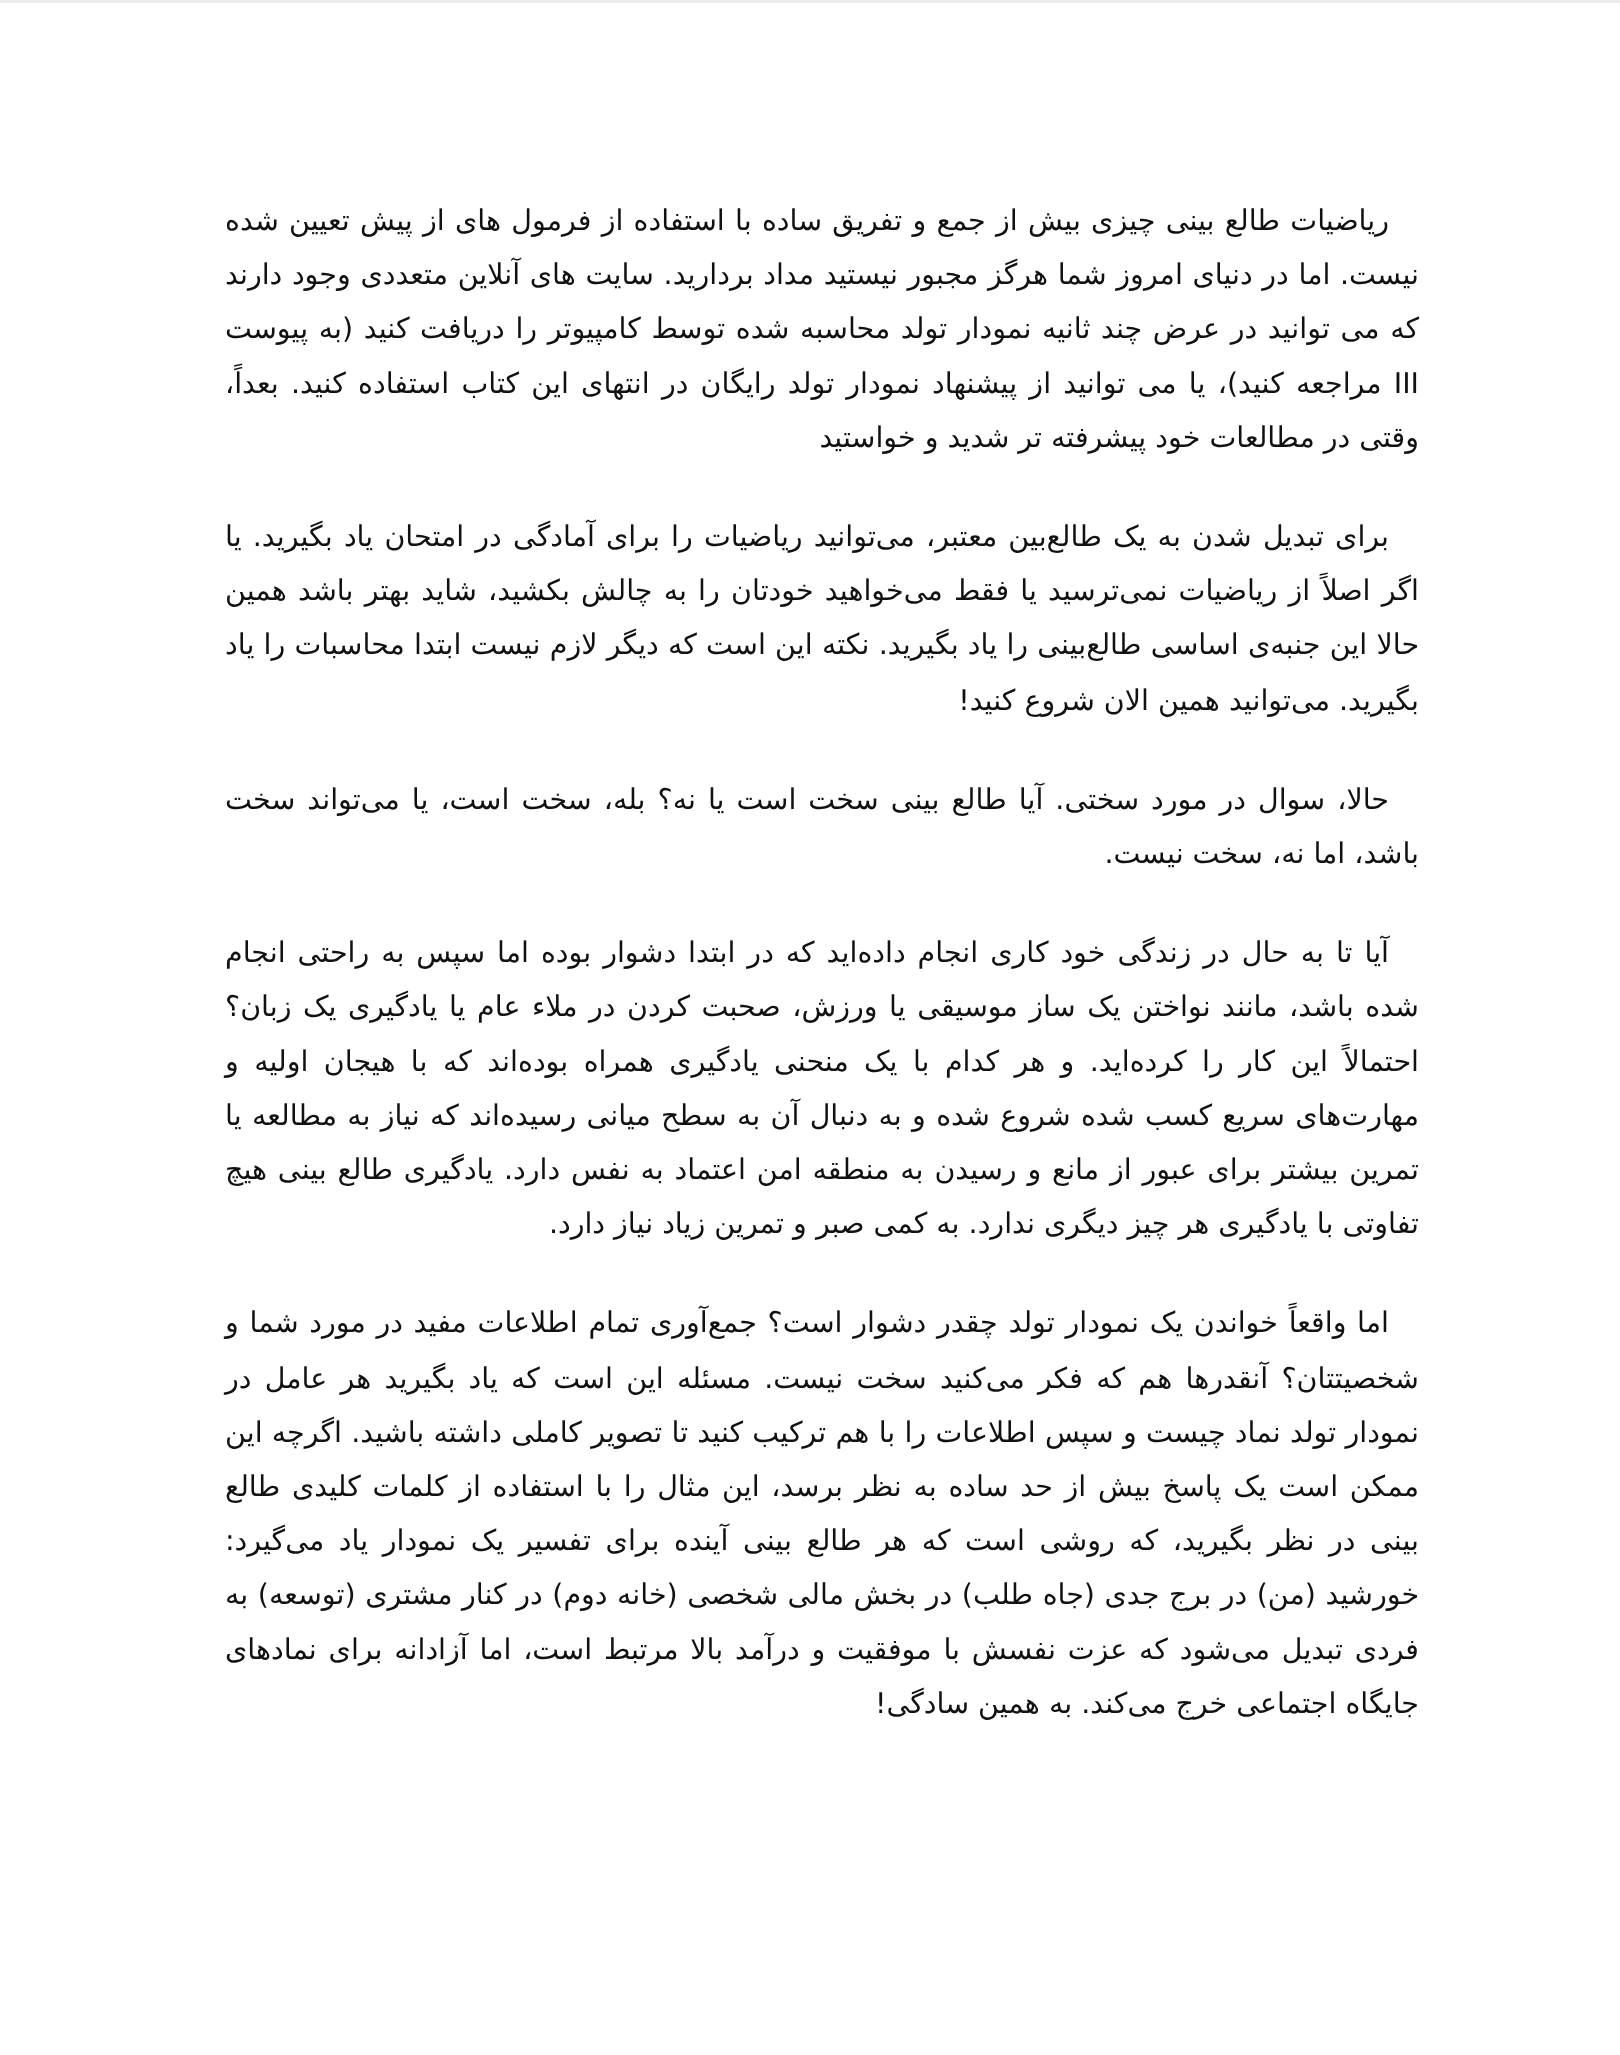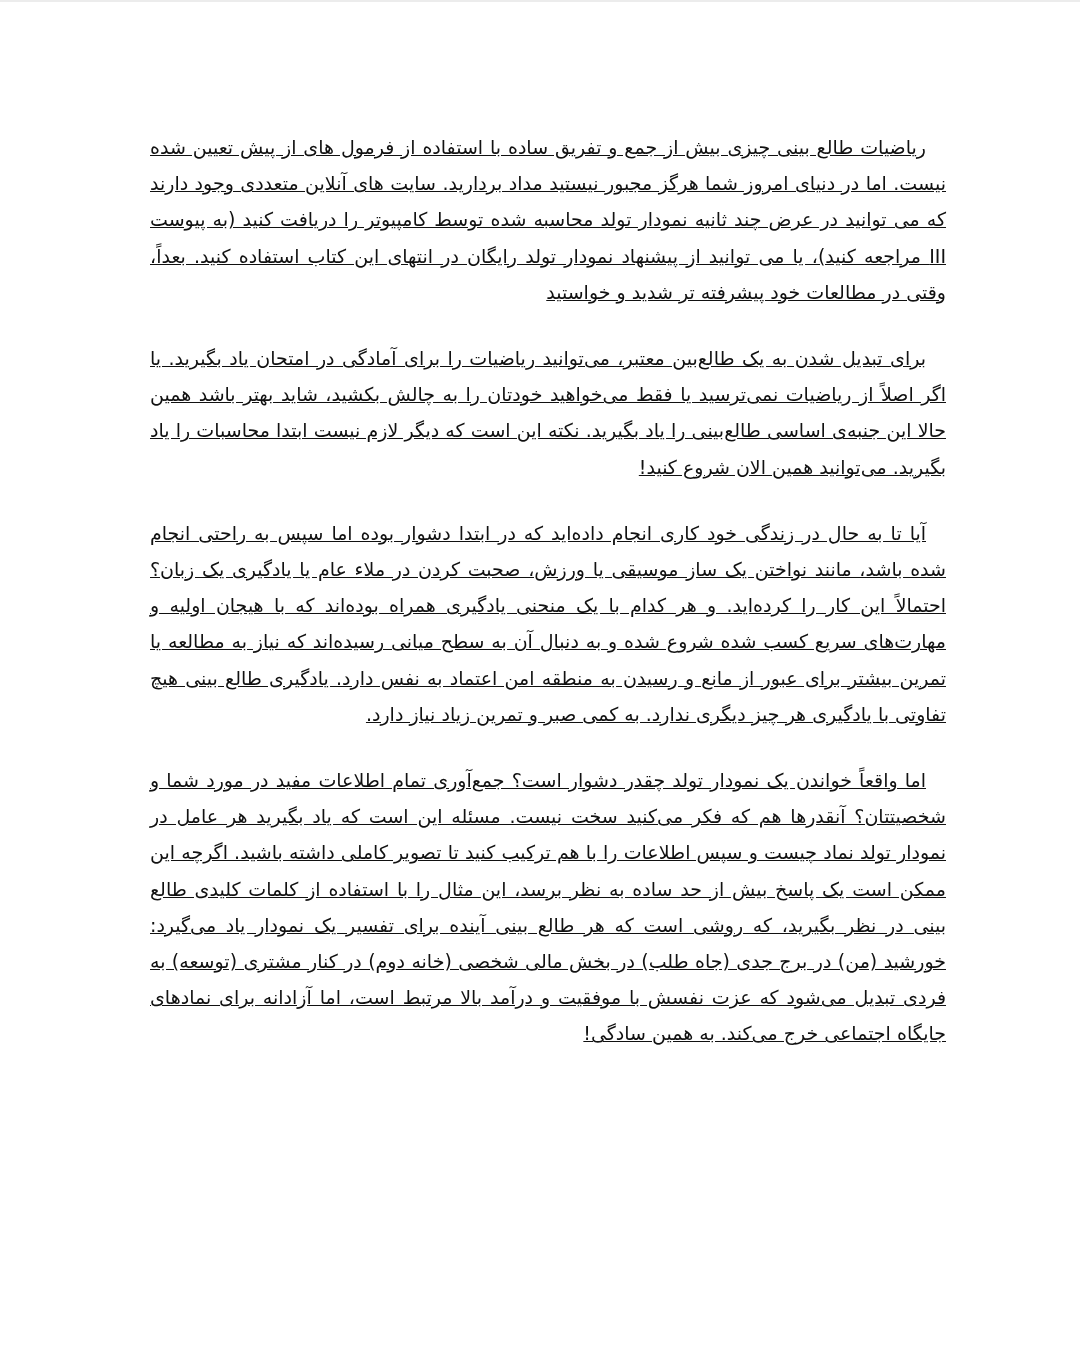--- a/index.html
+++ b/index.html
@@ -23,24 +23,24 @@
       direction: rtl;
       font-family: "DejaVu Sans", "Liberation Sans", sans-serif;
       font-size: 19px;
       line-height: 36.2px;
       color: #111111;
       text-align: justify;
     }
     .para {
       margin: 0 0 30px 14px;
       text-indent: 20px;
-      text-decoration: underline;
     }
   </style>
 </head>
 <body>
 
 <div class="page">
   <p class="para">ریاضیات طالع بینی چیزی بیش از جمع و تفریق ساده با استفاده از فرمول های از پیش تعیین شده نیست. اما در دنیای امروز شما هرگز مجبور نیستید مداد بردارید. سایت های آنلاین متعددی وجود دارند که می توانید در عرض چند ثانیه نمودار تولد محاسبه شده توسط کامپیوتر را دریافت کنید (به پیوست III مراجعه کنید)، یا می توانید از پیشنهاد نمودار تولد رایگان در انتهای این کتاب استفاده کنید. بعداً، وقتی در مطالعات خود پیشرفته تر شدید و خواستید</p>
   <p class="para">برای تبدیل شدن به یک طالع‌بین معتبر، می‌توانید ریاضیات را برای آمادگی در امتحان یاد بگیرید. یا اگر اصلاً از ریاضیات نمی‌ترسید یا فقط می‌خواهید خودتان را به چالش بکشید، شاید بهتر باشد همین حالا این جنبه‌ی اساسی طالع‌بینی را یاد بگیرید. نکته این است که دیگر لازم نیست ابتدا محاسبات را یاد بگیرید. می‌توانید همین الان شروع کنید!</p>
+  <p class="para">حالا، سوال در مورد سختی. آیا طالع بینی سخت است یا نه؟ بله، سخت است، یا می‌تواند سخت باشد، اما نه، سخت نیست.</p>
   <p class="para">آیا تا به حال در زندگی خود کاری انجام داده‌اید که در ابتدا دشوار بوده اما سپس به راحتی انجام شده باشد، مانند نواختن یک ساز موسیقی یا ورزش، صحبت کردن در ملاء عام یا یادگیری یک زبان؟ احتمالاً این کار را کرده‌اید. و هر کدام با یک منحنی یادگیری همراه بوده‌اند که با هیجان اولیه و مهارت‌های سریع کسب شده شروع شده و به دنبال آن به سطح میانی رسیده‌اند که نیاز به مطالعه یا تمرین بیشتر برای عبور از مانع و رسیدن به منطقه امن اعتماد به نفس دارد. یادگیری طالع بینی هیچ تفاوتی با یادگیری هر چیز دیگری ندارد. به کمی صبر و تمرین زیاد نیاز دارد.</p>
   <p class="para">اما واقعاً خواندن یک نمودار تولد چقدر دشوار است؟ جمع‌آوری تمام اطلاعات مفید در مورد شما و شخصیتتان؟ آنقدرها هم که فکر می‌کنید سخت نیست. مسئله این است که یاد بگیرید هر عامل در نمودار تولد نماد چیست و سپس اطلاعات را با هم ترکیب کنید تا تصویر کاملی داشته باشید. اگرچه این ممکن است یک پاسخ بیش از حد ساده به نظر برسد، این مثال را با استفاده از کلمات کلیدی طالع بینی در نظر بگیرید، که روشی است که هر طالع بینی آینده برای تفسیر یک نمودار یاد می‌گیرد: خورشید (من) در برج جدی (جاه طلب) در بخش مالی شخصی (خانه دوم) در کنار مشتری (توسعه) به فردی تبدیل می‌شود که عزت نفسش با موفقیت و درآمد بالا مرتبط است، اما آزادانه برای نمادهای جایگاه اجتماعی خرج می‌کند. به همین سادگی!</p>
 </div>
 
 </body></html>

